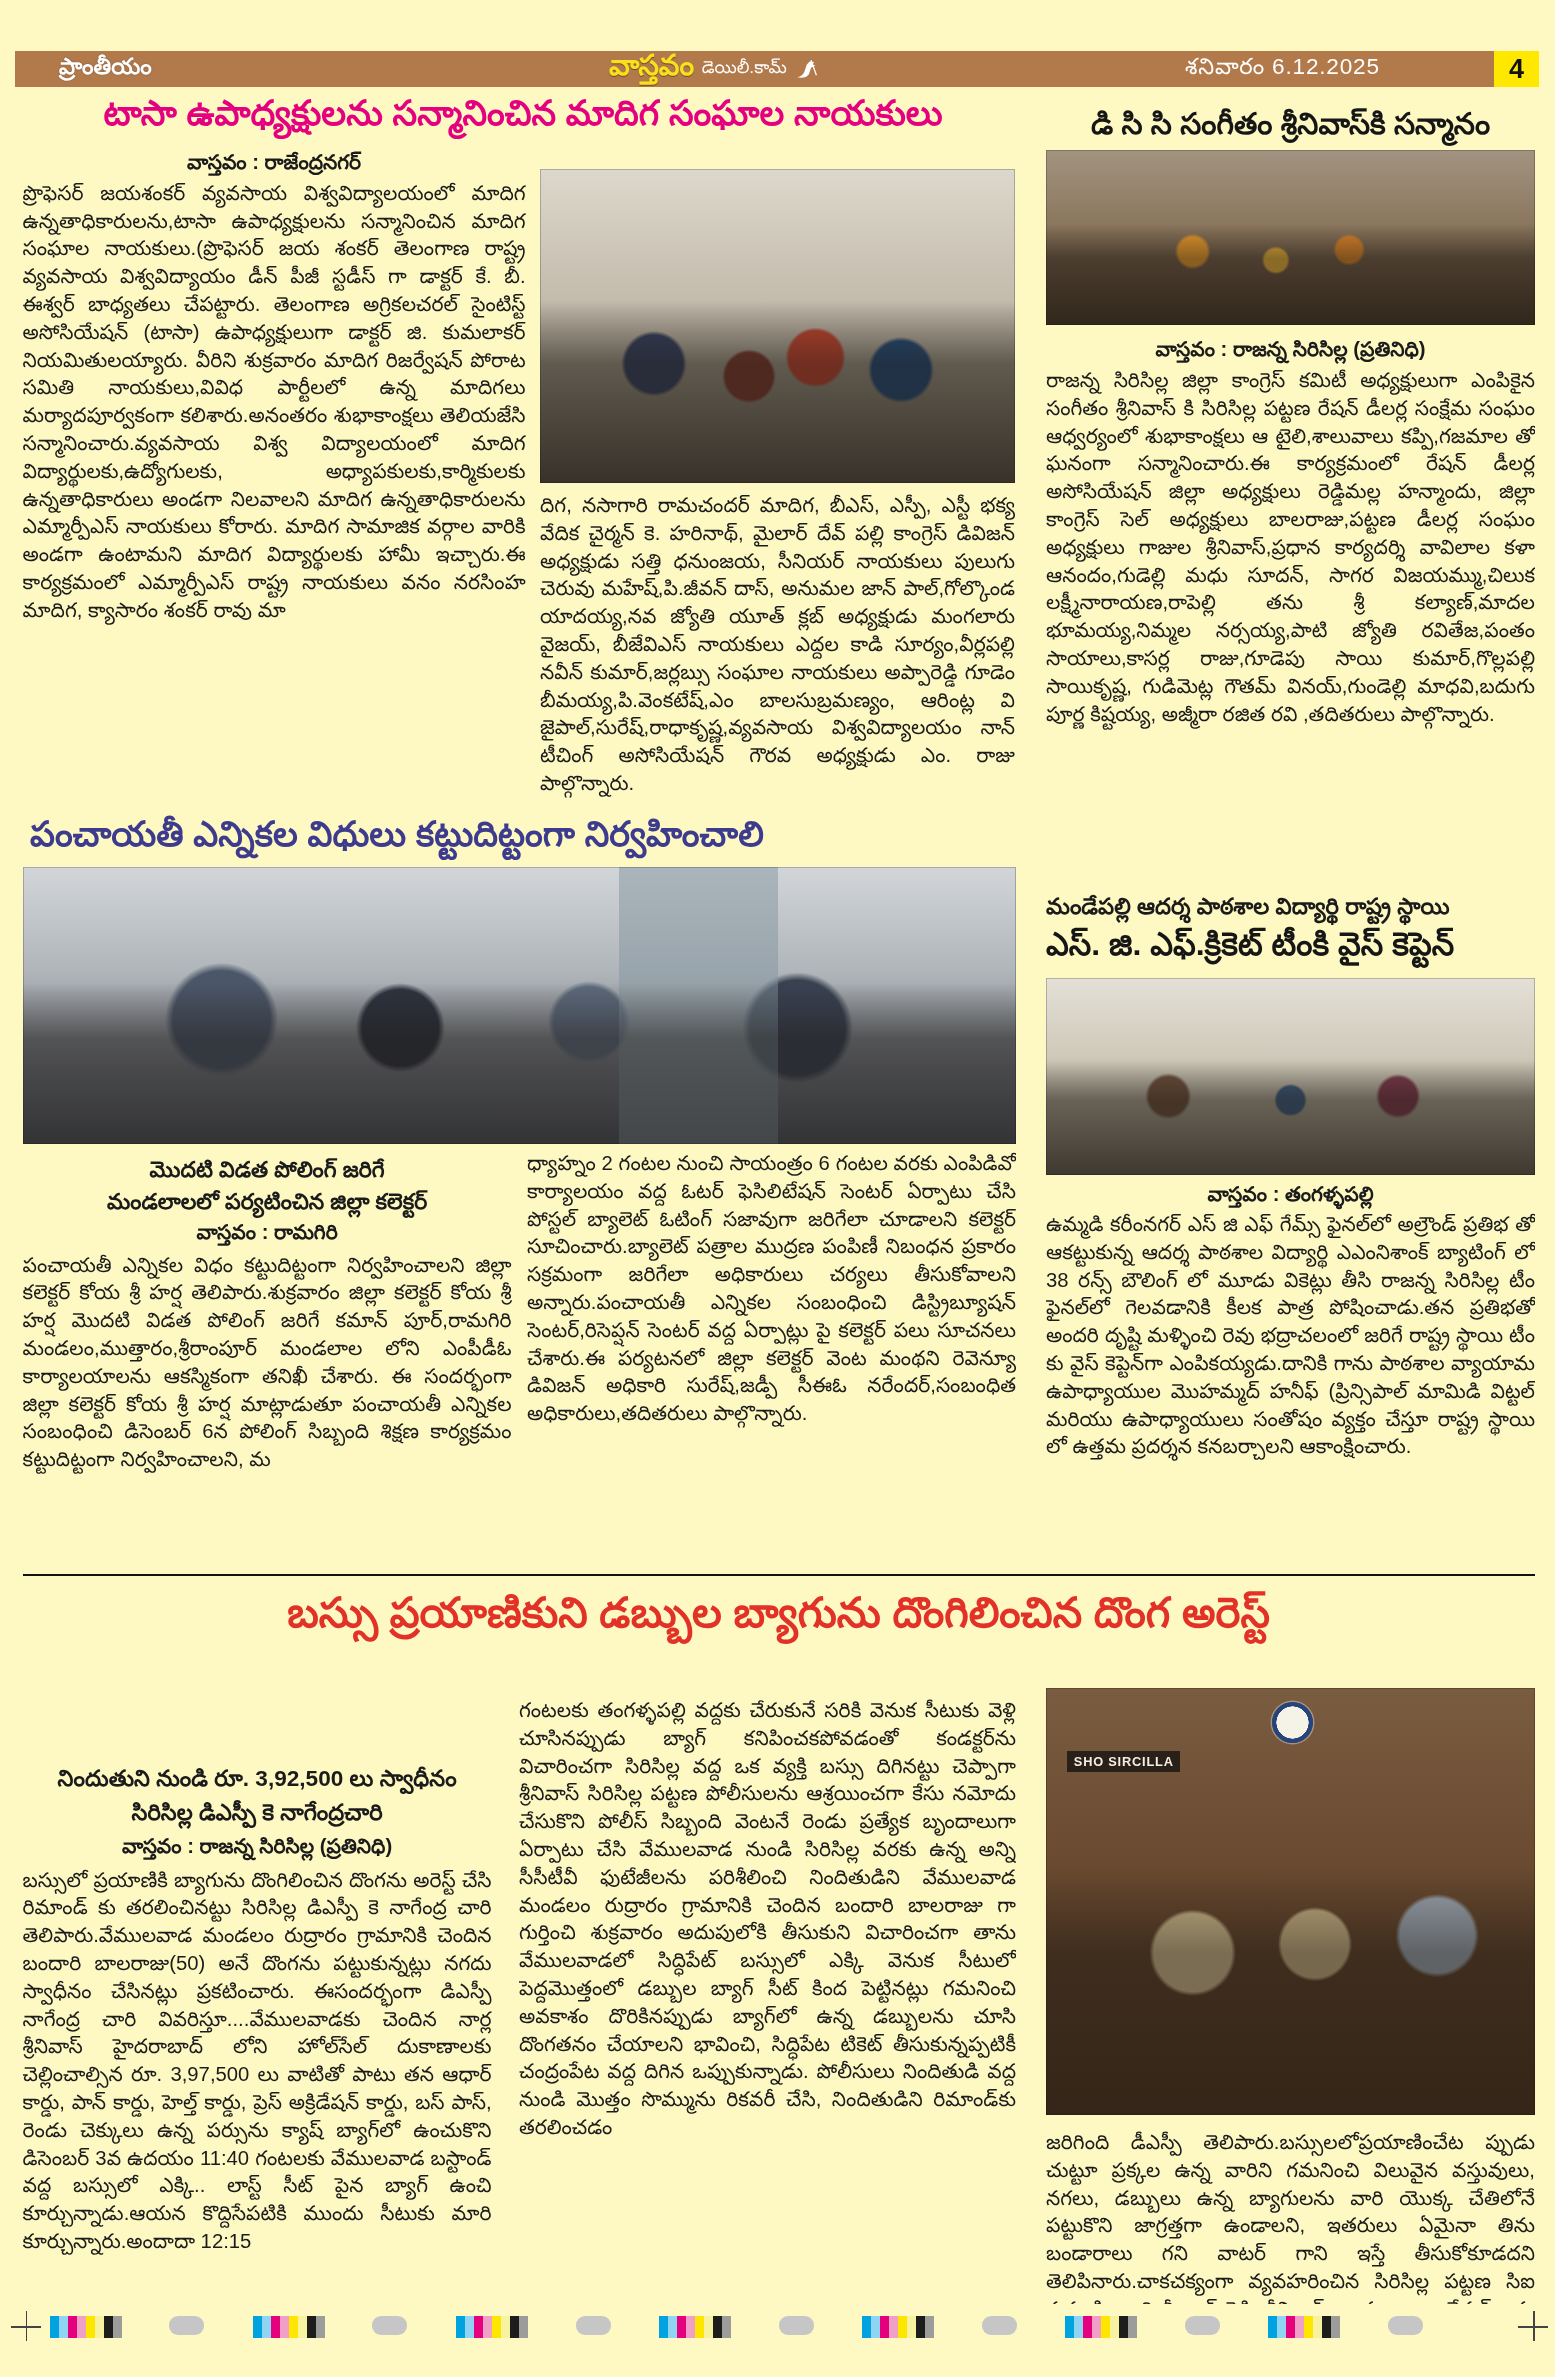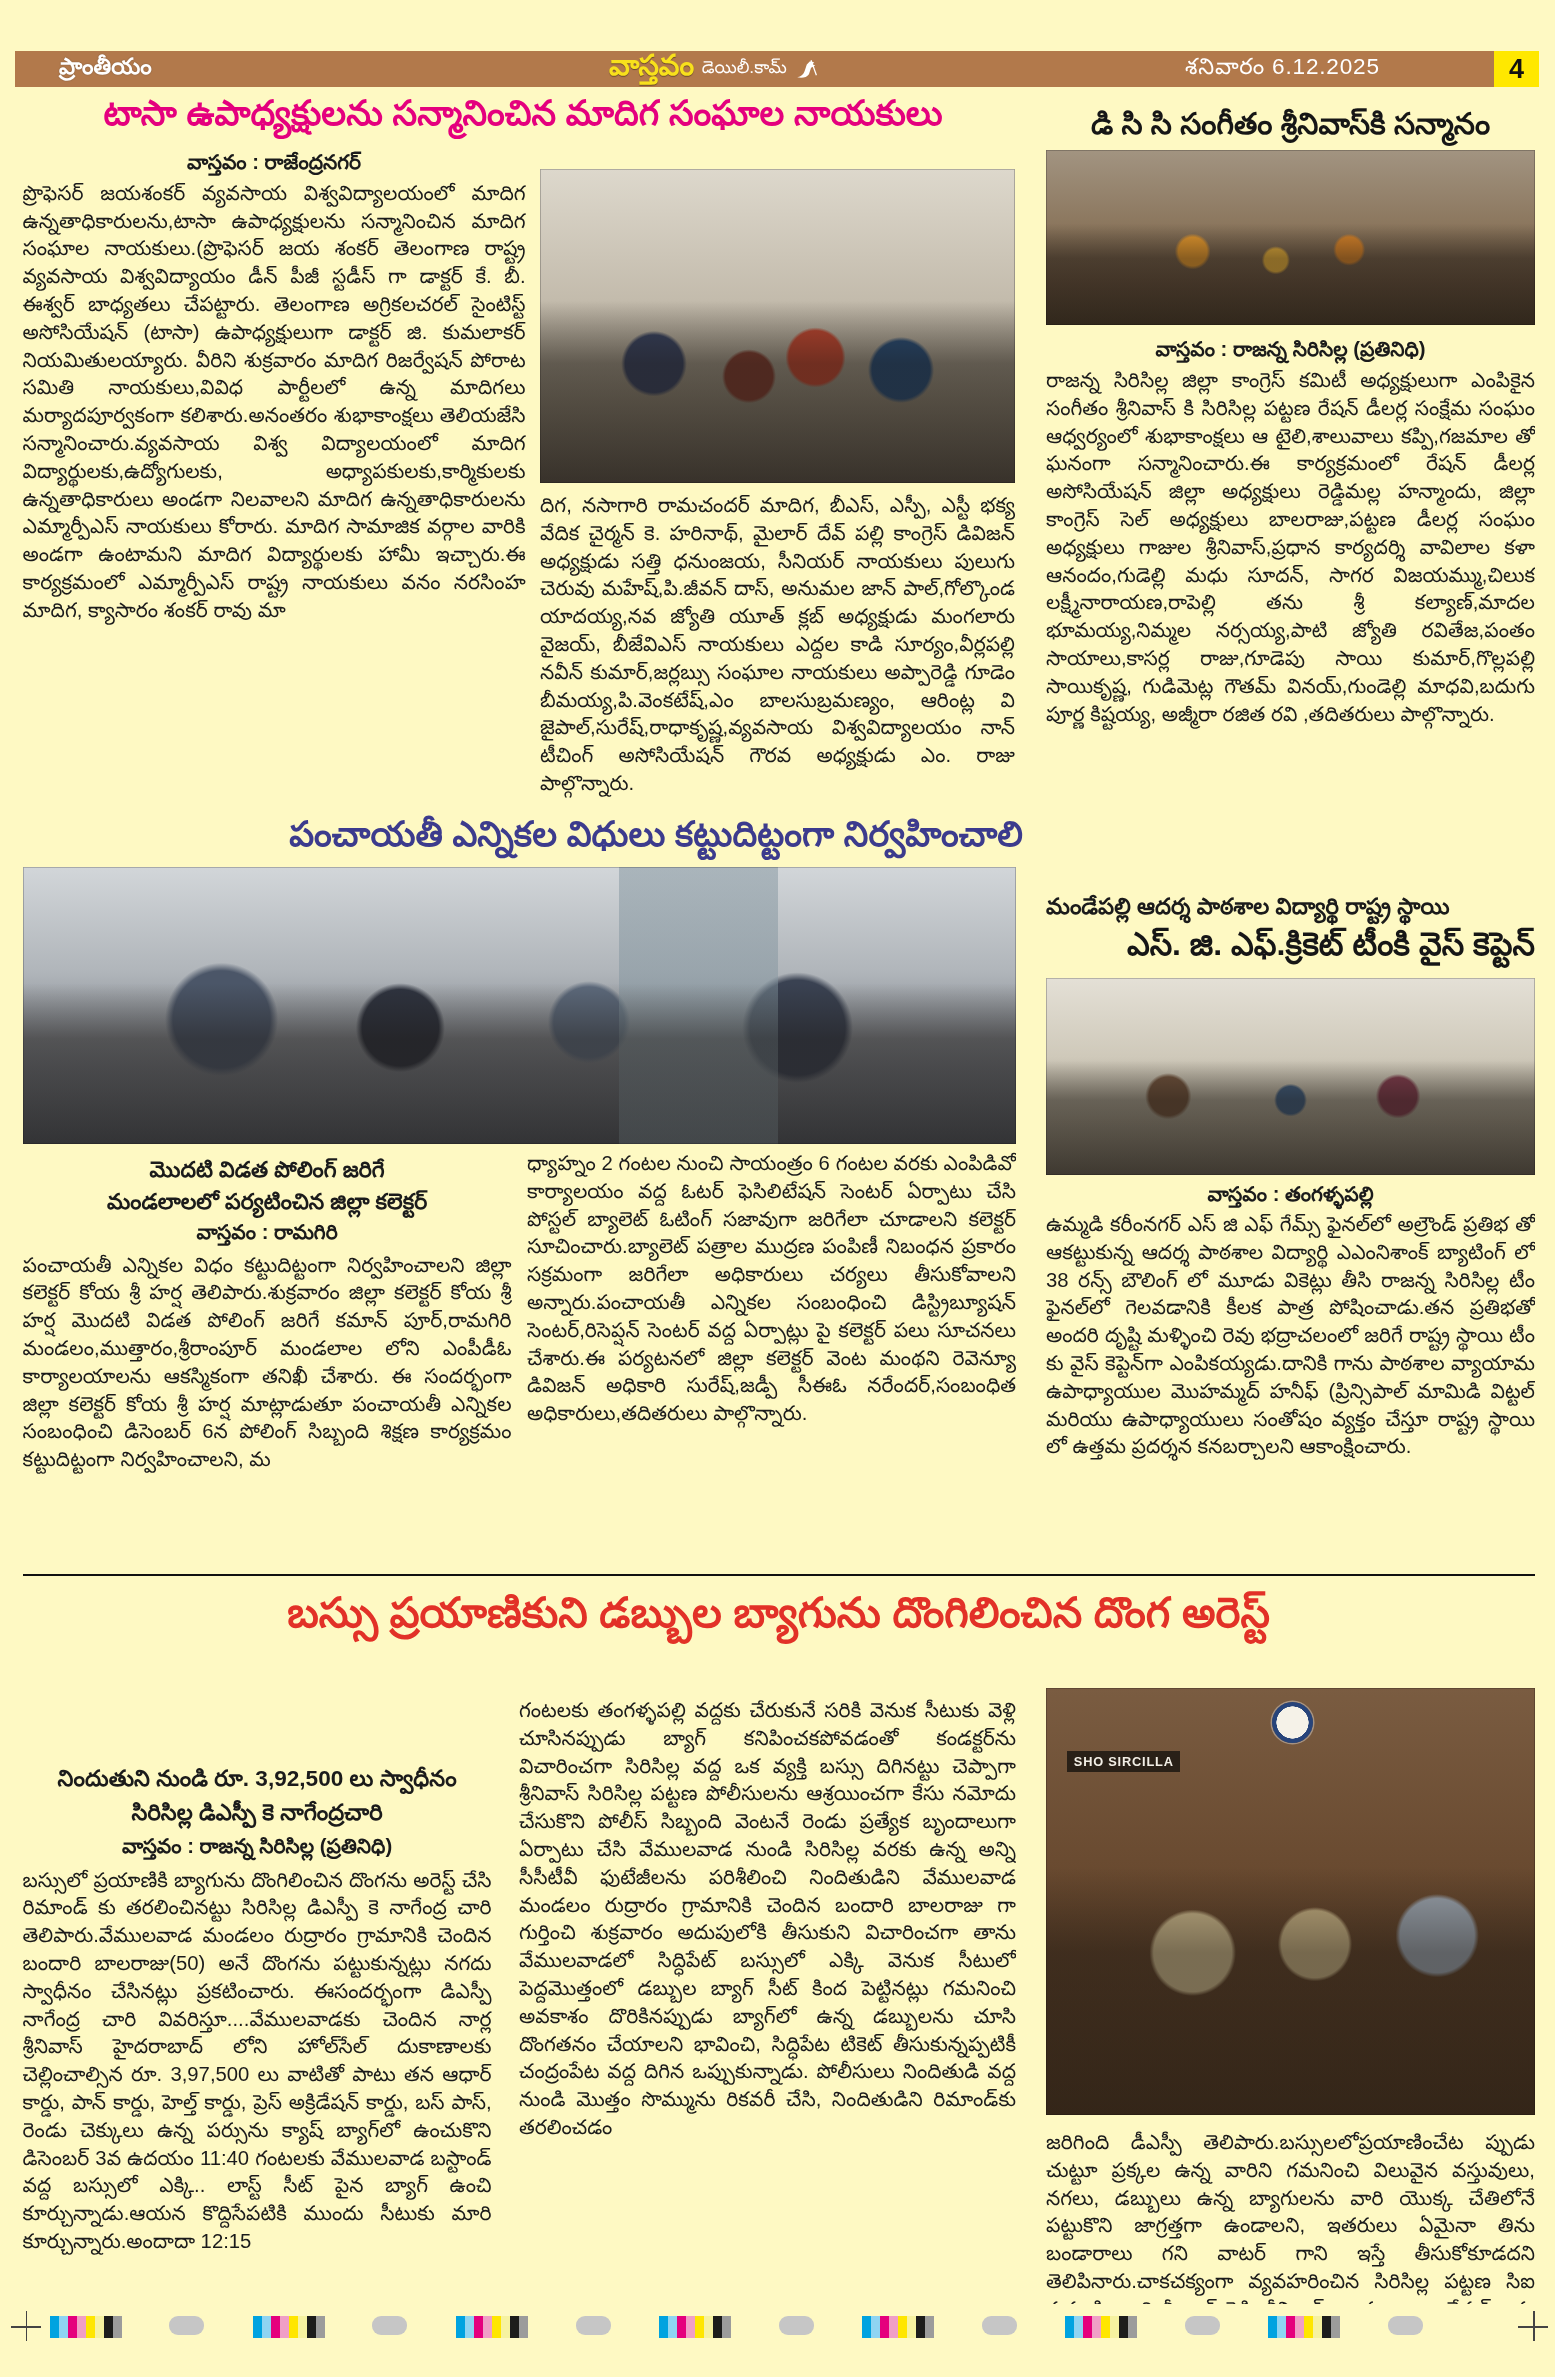--- a/index.html
+++ b/index.html
@@ -67,31 +67,31 @@
            font-size:12.8px;font-weight:bold;padding:3px 6.8px;letter-spacing:0.8px;}
   .police-emblem{position:absolute;left:226px;top:13.5px;width:41px;height:41px;border-radius:50%;
            background:radial-gradient(circle at 50% 50%, #f5f2e8 0 55%, #27447a 56% 100%);
            box-shadow:0 0 0 1.5px rgba(255,255,255,.35);}
   
   #hl-tasa{left:22.6px;top:93px;width:1001px;font-size:35px;text-align:center;}
   #a1-colA{position:absolute;left:22.6px;top:149px;width:503px;height:653px;overflow:hidden;}
   #a1-colA .byline{margin-bottom:4.5px;}
   #ph-tasa{left:540px;top:169px;width:475px;height:314px;}
   #a1-colB{left:540px;top:492px;width:475px;height:308px;}
-  #hl-panchayat{left:30px;top:814px;width:993px;font-size:35px;text-align:right;}
+  #hl-panchayat{left:30px;top:814px;width:993px;font-size:35px;text-align:left;}
   #ph-panchayat{left:22.6px;top:867px;width:993px;height:277px;}
   #a2-colA{position:absolute;left:22.6px;top:1154px;width:489px;height:415px;overflow:hidden;}
   #a2-colA .byline{margin:1.5px 0 6px 0;}
   #a2-colB{left:527px;top:1150px;width:489px;height:420px;}
   #hl-dcc{left:1046px;top:107px;width:489px;font-size:30px;text-align:center;}
   #ph-dcc{left:1046px;top:150px;width:489px;height:175px;}
   #by-dcc{left:1046px;top:336px;width:489px;}
   #a3-body{left:1046px;top:367px;width:489px;height:518px;}
   #kick-sgf{left:1046px;top:894px;width:489px;}
-  #hl-sgf{left:1046px;top:927px;width:489px;font-size:32px;text-align:right;}
+  #hl-sgf{left:1046px;top:927px;width:489px;font-size:32px;text-align:left;}
   #ph-sgf{left:1046px;top:978px;width:489px;height:197px;}
   #by-sgf{left:1046px;top:1181px;width:489px;}
   #a4-body{left:1046px;top:1211px;width:489px;height:360px;}
   #divider-bus{left:22.6px;top:1574px;width:1512px;height:2.3px;}
   #hl-bus{left:22.6px;top:1589px;width:1512px;font-size:42px;text-align:center;}
   #a5-col1{position:absolute;left:22.6px;top:1762px;width:469px;height:615px;overflow:hidden;}
   #a5-col1 .byline{margin:3px 0 7.5px 0;}
   #a5-col2{left:519px;top:1697px;width:497px;height:602px;}
   #ph-bus{left:1046px;top:1688px;width:489px;height:427px;}
   #a5-col3{left:1046px;top:2129px;width:489px;height:175px;}

